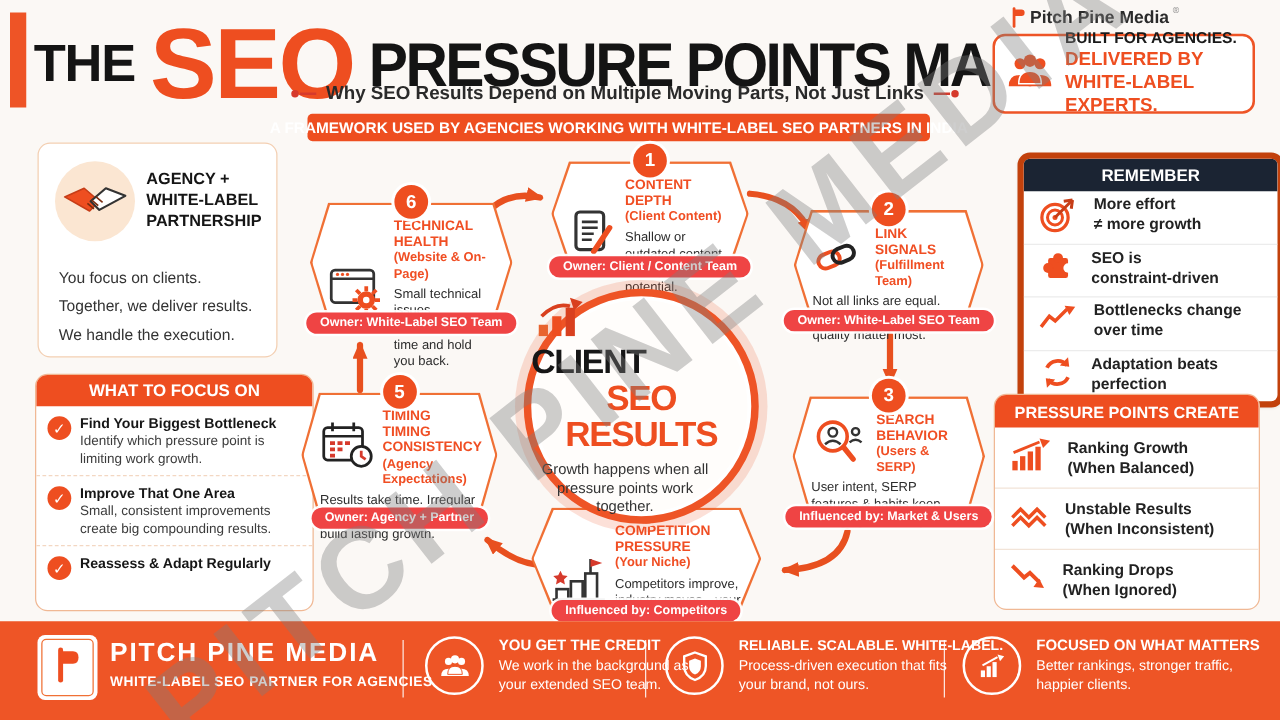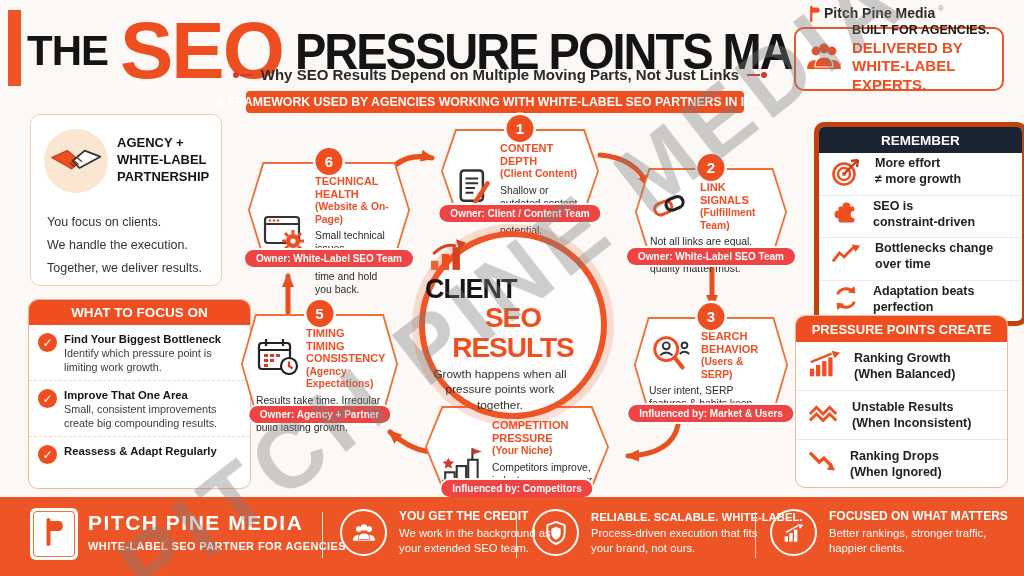--- a/index.html
+++ b/index.html
@@ -147,22 +147,22 @@
             <path d="M58 15 L40 8 L26 20 L34 28 Z" fill="#fff" stroke="#333" stroke-width="2"></path>
             <path d="M23 22 l6 5 M27 19 l6 5 M31 16 l6 5" stroke="#7a2d0f" stroke-width="1.5" fill="none"></path>
           </g>
         </svg>
     </div>
     <div class="pp-title">AGENCY +
 WHITE-LABEL
 PARTNERSHIP</div>
     <div class="pp-lines">
       <div>You focus on clients.</div>
+      <div>Together, we deliver results.</div>
       <div>We handle the execution.</div>
-      <div>Together, we deliver results.</div>
     </div>
   </div>
 
   <div class="panel panel-focus">
     <div class="focus-head">WHAT TO FOCUS ON</div>
     <div class="focus-item">
       <span class="chk">✓</span>
       <span>
         <div class="fi-title">Find Your Biggest Bottleneck</div>
         <div class="fi-desc">Identify which pressure point is limiting work growth.</div>

